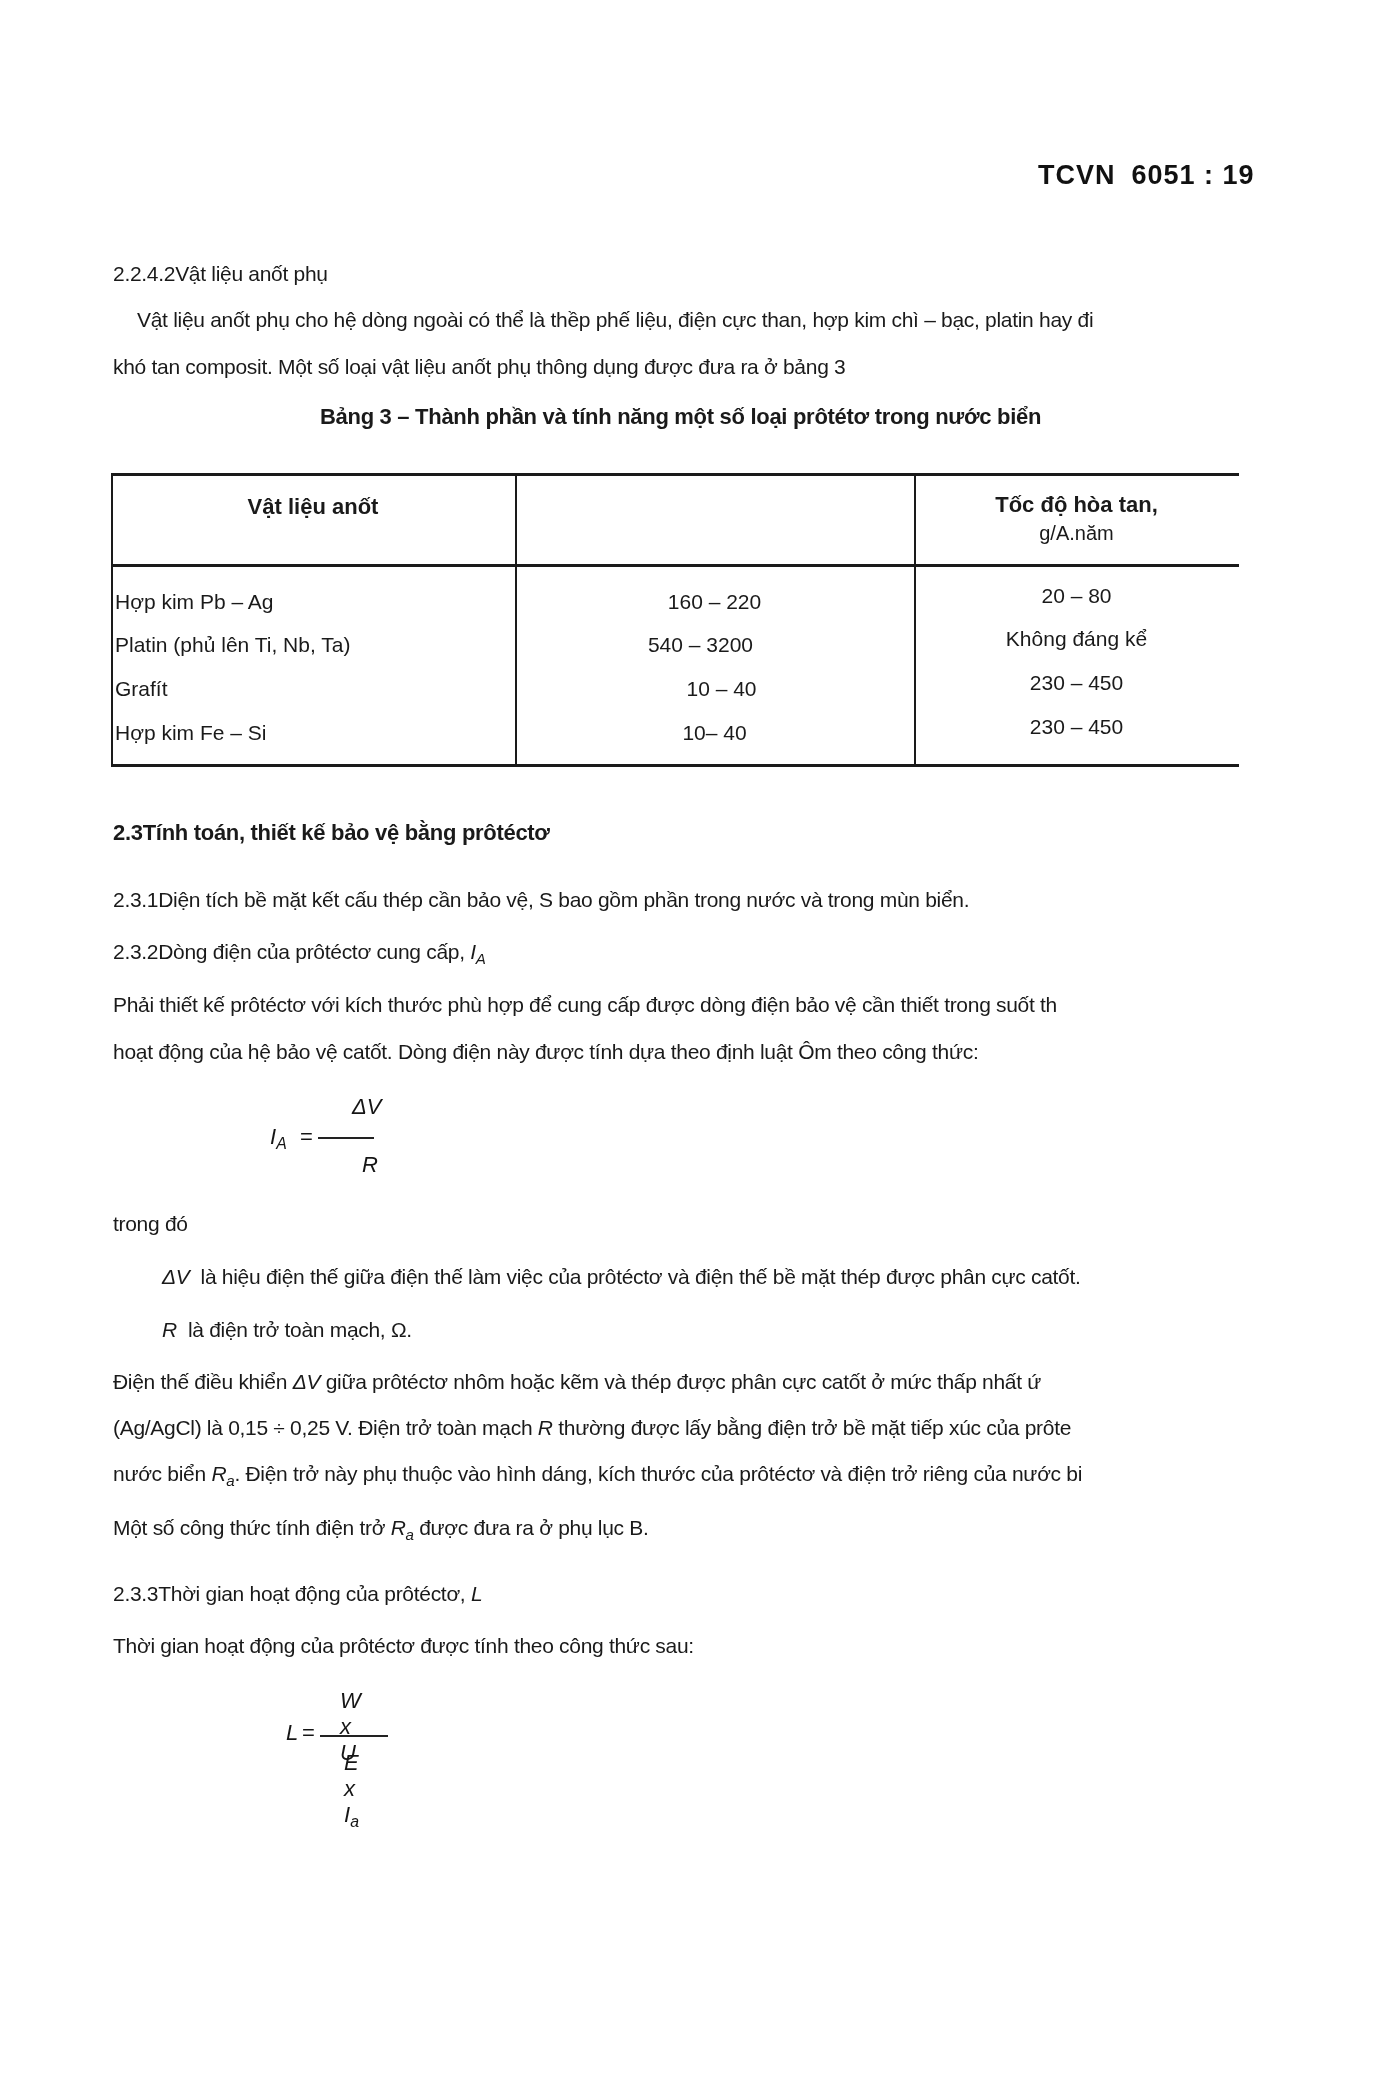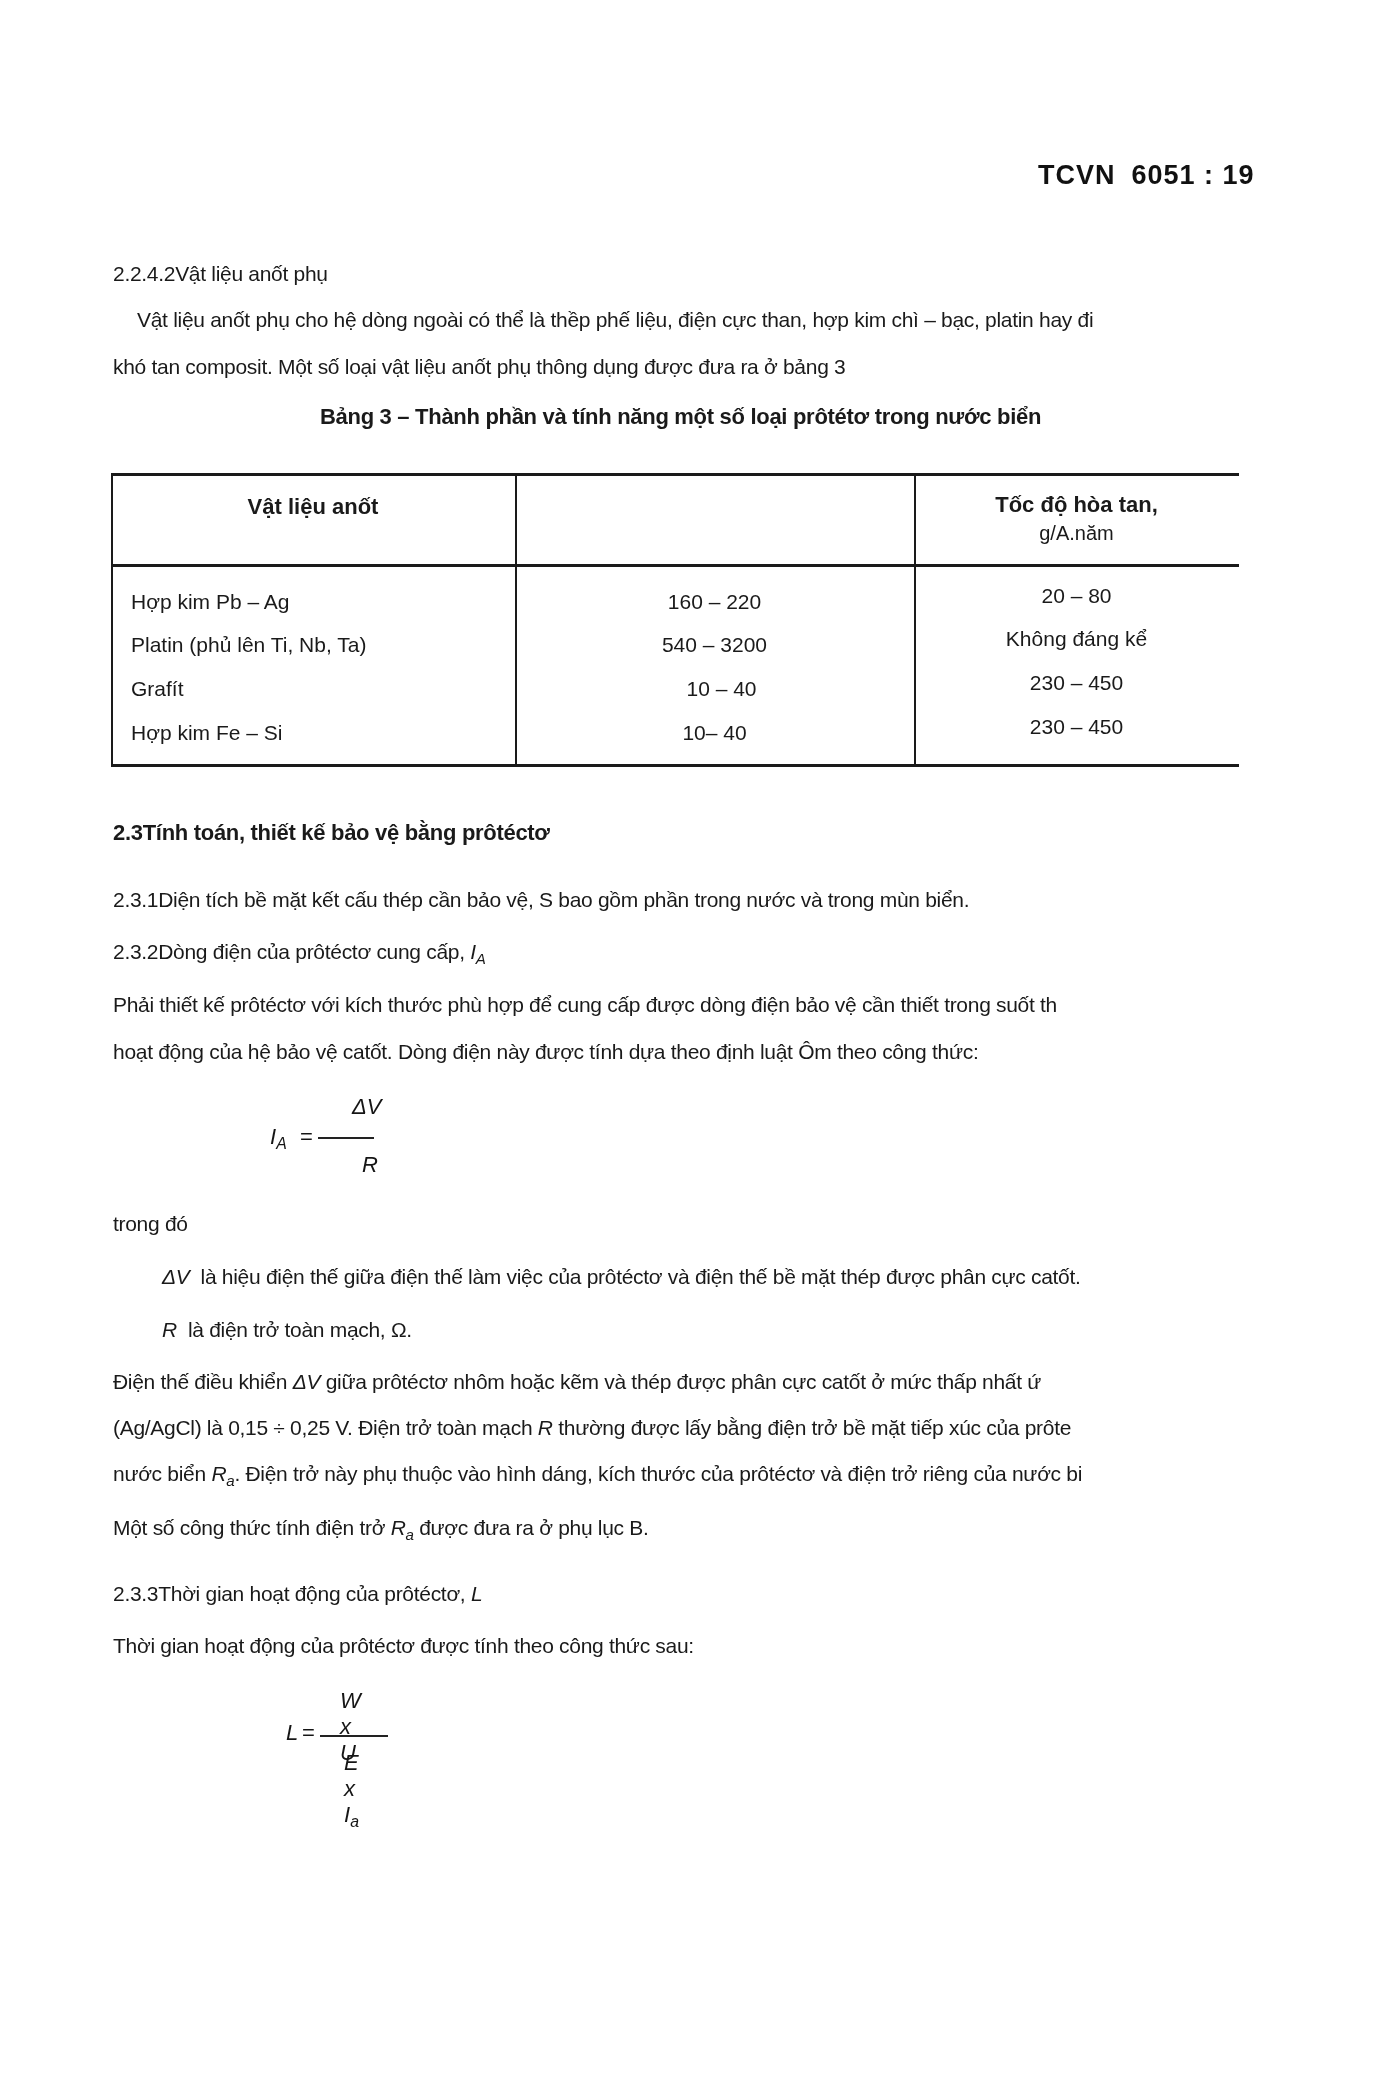--- a/index.html
+++ b/index.html
@@ -51,21 +51,21 @@
     font-size: 21px;
     color: #1a1a1a;
     text-align: center;
   }
   .tbl .head {
     font-weight: bold;
     font-size: 22px;
     line-height: 28px;
   }
   .tbl .head .unit { font-weight: normal; font-size: 20px; }
-  .tbl .col1 { left: 20px; text-align: left; }
+  .tbl .col1 { left: 4px; text-align: left; }
 
   
   .frac {
     position: absolute;
   }
   .frac .lhs { position: absolute; font-size: 22px; }
   .frac .num { position: absolute; font-size: 22px; }
   .frac .bar { position: absolute; height: 2px; background: #222; }
   .frac .den { position: absolute; font-size: 22px; }
 </style>
@@ -98,21 +98,21 @@
   <div class="cell head" style="left:803px; width:325px; top:18px;">
     <div>Tốc độ hòa tan,</div>
     <div class="unit">g/A.năm</div>
   </div>
 
   <div class="cell col1" style="top:117px;">Hợp kim Pb – Ag</div>
   <div class="cell" style="left:404px; width:399px; top:117px;">160 – 220</div>
   <div class="cell" style="left:803px; width:325px; top:111px;">20 – 80</div>
 
   <div class="cell col1" style="top:160px;">Platin (phủ lên Ti, Nb, Ta)</div>
-  <div class="cell" style="left:416px; width:375px; top:160px;">540 – 3200</div>
+  <div class="cell" style="left:402px; width:375px; top:160px;">540 – 3200</div>
   <div class="cell" style="left:803px; width:325px; top:154px;">Không đáng kể</div>
 
   <div class="cell col1" style="top:204px;">Grafít</div>
   <div class="cell" style="left:411px; width:399px; top:204px;">10 – 40</div>
   <div class="cell" style="left:803px; width:325px; top:198px;">230 – 450</div>
 
   <div class="cell col1" style="top:248px;">Hợp kim Fe – Si</div>
   <div class="cell" style="left:404px; width:399px; top:248px;">10– 40</div>
   <div class="cell" style="left:803px; width:325px; top:242px;">230 – 450</div>
 </div>

